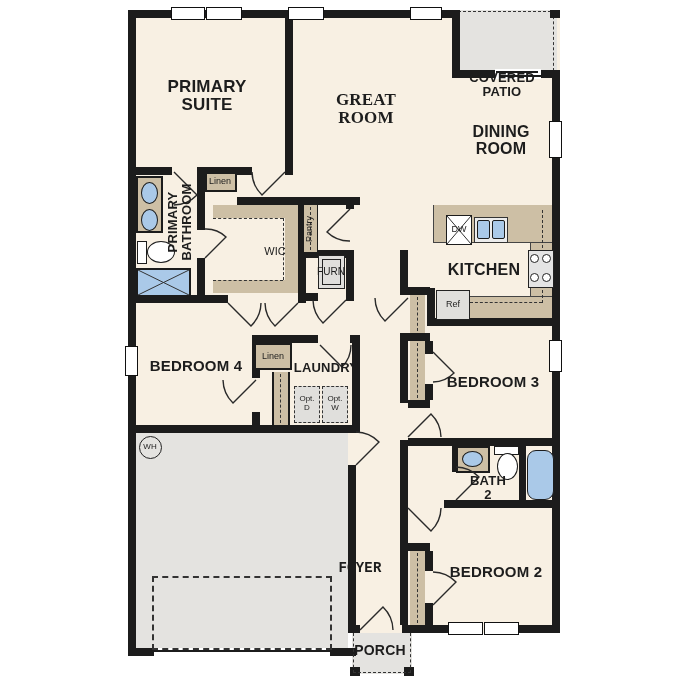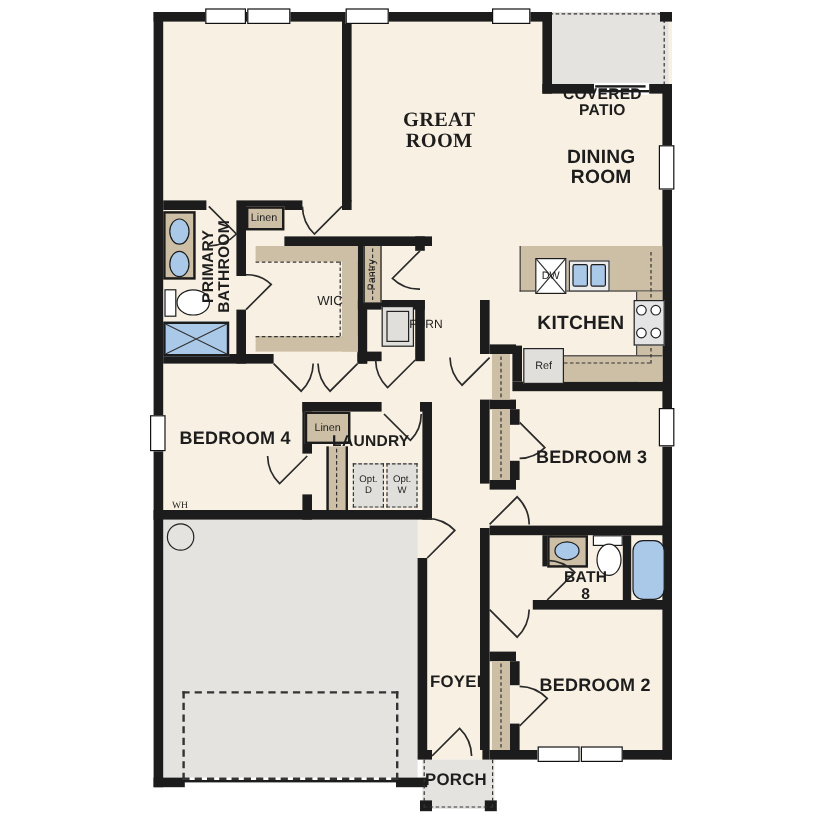--- a/index.html
+++ b/index.html
@@ -184,42 +184,44 @@
       <path d="M408,508 L431,531 A33,33 0 0 0 441,508"></path>
       <path d="M433,605 L456,582 A33,33 0 0 0 433,572"></path>
       <path d="M360,630 L383,607 A33,33 0 0 1 393,630"></path>
     </g>
     <g stroke="#333" stroke-width="1">
       <path d="M447,216 L471,244 M471,216 L447,244"></path>
       <path d="M138,270 L189,295 M189,270 L138,295"></path>
     </g>
   </svg>
 
+  <div class="lbl s17" style="left:207px;top:96px;">PRIMARY
+SUITE</div>
   <div class="lbl s17" style="left:366px;top:109px;font-family:Liberation Serif, serif;">GREAT
 ROOM</div>
   <div class="lbl s13" style="left:502px;top:49px;margin-top:36px;">COVERED
 PATIO</div>
   <div class="lbl s16" style="left:501px;top:140px;">DINING
 ROOM</div>
   <div class="lbl s13 rot" style="left:180px;top:222px;">PRIMARY
 BATHROOM</div>
   <div class="lbl s9 reg" style="left:220px;top:182px;">Linen</div>
   <div class="lbl s11 reg" style="left:250px;top:252px;margin-left:25px;">WIC</div>
   <div class="lbl s9 reg rot" style="left:310px;top:229px;">Pantry</div>
-  <div class="lbl s10 reg" style="left:331px;top:272px;margin-left:24px;">FURN</div>
+  <div class="lbl s10 reg" style="left:331px;top:272px;">FURN</div>
   <div class="lbl s16" style="left:484px;top:270px;">KITCHEN</div>
   <div class="lbl s9 reg" style="left:459px;top:230px;">DW</div>
   <div class="lbl s9 reg" style="left:453px;top:305px;">Ref</div>
   <div class="lbl s15" style="left:196px;top:366px;">BEDROOM 4</div>
   <div class="lbl s9 reg" style="left:273px;top:357px;">Linen</div>
-  <div class="lbl s13" style="left:309px;top:368px;">LAUNDRY</div>
+  <div class="lbl s13" style="left:326px;top:368px;">LAUNDRY</div>
   <div class="lbl s8 reg" style="left:307px;top:404px;">Opt.
 D</div>
   <div class="lbl s8 reg" style="left:335px;top:404px;">Opt.
 W</div>
   <div class="lbl s15" style="left:493px;top:382px;">BEDROOM 3</div>
   <div class="lbl s13" style="left:488px;top:488px;">BATH
-8</div>
-  <div class="lbl s8 reg" style="left:150px;top:422px;font-family:Liberation Serif, serif;">WH</div>
-  <div class="lbl s14" style="left:383px;top:568px;">FOYER</div>
+2</div>
+  <div class="lbl s8 reg" style="left:150px;top:447px;">WH</div>
+  <div class="lbl s14" style="left:360px;top:568px;font-family:Liberation Mono, monospace;">FOYER</div>
   <div class="lbl s15" style="left:496px;top:572px;">BEDROOM 2</div>
   <div class="lbl s14" style="left:380px;top:650px;">PORCH</div>
 </div>
 
 </body></html>

